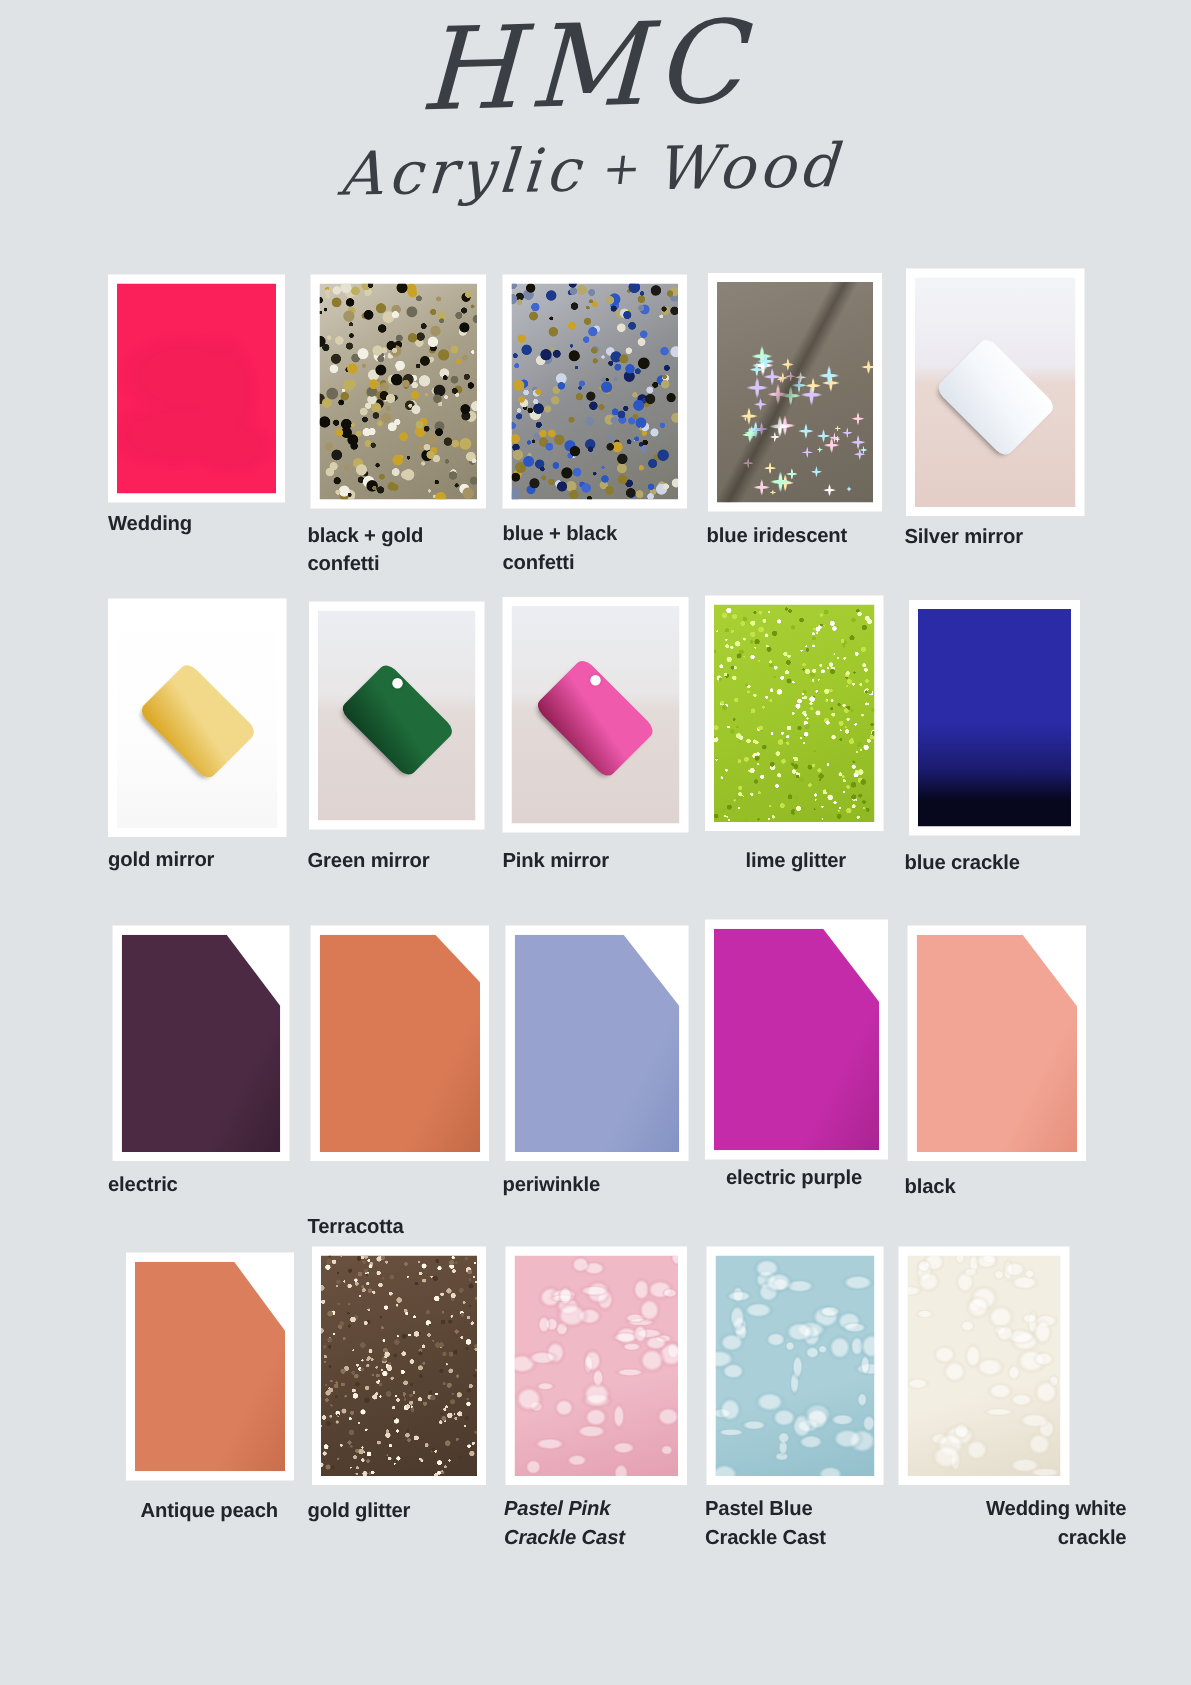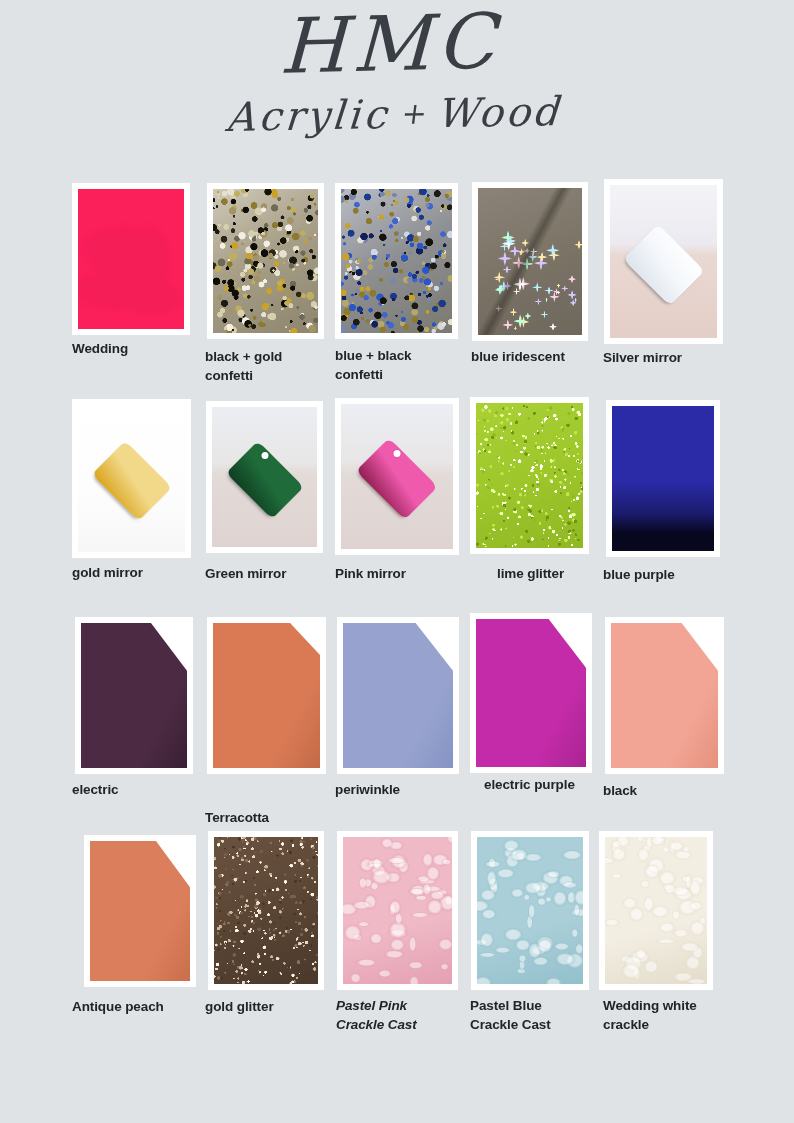--- a/index.html
+++ b/index.html
@@ -272,21 +272,21 @@
             </div>
           </div>
           <div class="caption" style="left: 470px; top: 564px; width: 135px; margin-left: 27px;">lime glitter</div>
         </div>
         <div class="cell">
           <div class="frame" style="position: absolute; left: 606px; top: 400px; width: 114px; height: 157px;">
             <div class="shot">
               <div class="fadeplate" style="background:linear-gradient(180deg, #2b2ba8 0%, #2b2ba8 52%, #1b1b6e 74%, #07071e 88%, #07071e 100%);"></div>
             </div>
           </div>
-          <div class="caption" style="left: 603px; top: 565px; width: 135px;">blue purple</div>
+          <div class="caption" style="left: 603px; top: 565px; width: 135px;">blue crackle</div>
         </div>
       </div>
       <div class="row">
         <div class="cell">
           <div class="frame" style="position: absolute; left: 75px; top: 617px; width: 118px; height: 157px;">
             <div class="shot">
               <div class="cutsheet ">
         <div class="plate" style="background:linear-gradient(118deg, #4c2a43 0%, #4c2a43 72%, #3a2034 100%);"></div>
       </div>
             </div>
@@ -336,21 +336,21 @@
       </div>
       <div class="row">
         <div class="cell">
           <div class="frame" style="position: absolute; left: 84px; top: 835px; width: 112px; height: 152px;">
             <div class="shot">
               <div class="cutsheet ">
         <div class="plate" style="background:linear-gradient(118deg, #db7e5b 0%, #db7e5b 72%, #c96e4c 100%);"></div>
       </div>
             </div>
           </div>
-          <div class="caption" style="left: 72px; top: 997px; width: 135px;">Antique peach</div>
+          <div class="caption" style="left: 72px; top: 997px; width: 135px; text-align: center;">Antique peach</div>
         </div>
         <div class="cell">
           <div class="frame" style="position: absolute; left: 208px; top: 831px; width: 116px; height: 159px;">
             <div class="shot">
               <div class="glitter" style="background:radial-gradient(circle 0.8px at 49.1px 138.9px, #fff6e6 0 0.6px, rgba(0,0,0,0) 0.7px),radial-gradient(circle 1.9px at 76.4px 15.3px, #4a3526 0 1.6px, rgba(0,0,0,0) 1.8px),radial-gradient(circle 1.3px at 91.0px 80.4px, #8a7158 0 1.0px, rgba(0,0,0,0) 1.2px),radial-gradient(circle 1.1px at 62.0px 91.4px, #c9b49a 0 0.9px, rgba(0,0,0,0) 1.0px),radial-gradient(circle 1.7px at 99.2px 11.0px, #8a7158 0 1.4px, rgba(0,0,0,0) 1.6px),radial-gradient(circle 1.9px at 100.0px 20.3px, #4a3526 0 1.6px, rgba(0,0,0,0) 1.8px),radial-gradient(circle 1.7px at 55.1px 65.4px, #e8dcc8 0 1.4px, rgba(0,0,0,0) 1.6px),radial-gradient(circle 1.3px at 45.8px 135.3px, #e8dcc8 0 1.1px, rgba(0,0,0,0) 1.3px),radial-gradient(circle 1.2px at 31.9px 3.4px, #fff6e6 0 1.0px, rgba(0,0,0,0) 1.1px),radial-gradient(circle 1.4px at 76.7px 146.3px, #e8dcc8 0 1.1px, rgba(0,0,0,0) 1.3px),radial-gradient(circle 0.9px at 13.6px 0.2px, #c9b49a 0 0.7px, rgba(0,0,0,0) 0.8px),radial-gradient(circle 1.5px at 86.1px 44.1px, #4a3526 0 1.2px, rgba(0,0,0,0) 1.4px),radial-gradient(circle 1.4px at 58.7px 123.1px, #8a7158 0 1.1px, rgba(0,0,0,0) 1.3px),radial-gradient(circle 0.8px at 44.3px 133.2px, #8a7158 0 0.6px, rgba(0,0,0,0) 0.7px),radial-gradient(circle 1.3px at 79.8px 111.1px, #e8dcc8 0 1.1px, rgba(0,0,0,0) 1.3px),radial-gradient(circle 1.8px at 81.4px 44.3px, #4a3526 0 1.5px, rgba(0,0,0,0) 1.7px),radial-gradient(circle 0.7px at 72.8px 46.2px, #4a3526 0 0.6px, rgba(0,0,0,0) 0.7px),radial-gradient(circle 1.8px at 81.9px 108.6px, #8a7158 0 1.5px, rgba(0,0,0,0) 1.7px),radial-gradient(circle 1.0px at 65.4px 4.3px, #c9b49a 0 0.8px, rgba(0,0,0,0) 0.9px),radial-gradient(circle 0.9px at 39.6px 94.0px, #fff6e6 0 0.7px, rgba(0,0,0,0) 0.8px),radial-gradient(circle 2.1px at 98.4px 9.6px, #e8dcc8 0 1.7px, rgba(0,0,0,0) 2.0px),radial-gradient(circle 1.4px at 30.0px 10.1px, #766049 0 1.2px, rgba(0,0,0,0) 1.4px),radial-gradient(circle 1.0px at 32.6px 145.2px, #766049 0 0.8px, rgba(0,0,0,0) 1.0px),radial-gradient(circle 2.1px at 6.1px 38.8px, #8a7158 0 1.7px, rgba(0,0,0,0) 2.0px),radial-gradient(circle 0.9px at 10.4px 84.8px, #8a7158 0 0.8px, rgba(0,0,0,0) 0.9px),radial-gradient(circle 1.6px at 43.4px 34.7px, #fff6e6 0 1.3px, rgba(0,0,0,0) 1.5px),radial-gradient(circle 1.8px at 15.3px 103.7px, #c9b49a 0 1.5px, rgba(0,0,0,0) 1.8px),radial-gradient(circle 1.1px at 97.1px 62.0px, #4a3526 0 0.9px, rgba(0,0,0,0) 1.0px),radial-gradient(circle 0.9px at 87.2px 40.6px, #e8dcc8 0 0.8px, rgba(0,0,0,0) 0.9px),radial-gradient(circle 1.7px at 103.7px 60.4px, #766049 0 1.4px, rgba(0,0,0,0) 1.6px),radial-gradient(circle 1.1px at 50.7px 33.1px, #e8dcc8 0 0.9px, rgba(0,0,0,0) 1.0px),radial-gradient(circle 0.7px at 11.5px 106.1px, #4a3526 0 0.6px, rgba(0,0,0,0) 0.7px),radial-gradient(circle 0.8px at 3.4px 86.4px, #766049 0 0.6px, rgba(0,0,0,0) 0.7px),radial-gradient(circle 1.3px at 51.4px 96.3px, #e8dcc8 0 1.1px, rgba(0,0,0,0) 1.3px),radial-gradient(circle 1.9px at 4.7px 91.6px, #c9b49a 0 1.6px, rgba(0,0,0,0) 1.9px),radial-gradient(circle 1.1px at 103.7px 28.6px, #8a7158 0 0.9px, rgba(0,0,0,0) 1.1px),radial-gradient(circle 1.0px at 5.8px 0.5px, #4a3526 0 0.8px, rgba(0,0,0,0) 0.9px),radial-gradient(circle 1.3px at 34.5px 144.6px, #fff6e6 0 1.1px, rgba(0,0,0,0) 1.3px),radial-gradient(circle 1.6px at 19.5px 10.1px, #4a3526 0 1.3px, rgba(0,0,0,0) 1.5px),radial-gradient(circle 2.0px at 63.7px 52.3px, #e8dcc8 0 1.7px, rgba(0,0,0,0) 1.9px),radial-gradient(circle 0.9px at 10.5px 20.3px, #c9b49a 0 0.7px, rgba(0,0,0,0) 0.8px),radial-gradient(circle 0.8px at 21.6px 63.2px, #e8dcc8 0 0.6px, rgba(0,0,0,0) 0.7px),radial-gradient(circle 2.1px at 26.8px 130.7px, #c9b49a 0 1.7px, rgba(0,0,0,0) 2.0px),radial-gradient(circle 1.3px at 94.2px 39.6px, #766049 0 1.1px, rgba(0,0,0,0) 1.3px),radial-gradient(circle 1.2px at 51.0px 117.0px, #fff6e6 0 1.0px, rgba(0,0,0,0) 1.1px),radial-gradient(circle 0.8px at 41.4px 15.3px, #766049 0 0.7px, rgba(0,0,0,0) 0.8px),radial-gradient(circle 2.0px at 92.2px 92.9px, #c9b49a 0 1.6px, rgba(0,0,0,0) 1.9px),radial-gradient(circle 1.7px at 6.6px 89.7px, #c9b49a 0 1.4px, rgba(0,0,0,0) 1.7px),radial-gradient(circle 0.8px at 102.8px 4.9px, #fff6e6 0 0.7px, rgba(0,0,0,0) 0.8px),radial-gradient(circle 1.7px at 8.1px 38.2px, #fff6e6 0 1.4px, rgba(0,0,0,0) 1.6px),radial-gradient(circle 1.3px at 31.2px 18.7px, #e8dcc8 0 1.0px, rgba(0,0,0,0) 1.2px),radial-gradient(circle 2.1px at 85.9px 106.6px, #e8dcc8 0 1.7px, rgba(0,0,0,0) 1.9px),radial-gradient(circle 1.0px at 11.8px 32.2px, #766049 0 0.8px, rgba(0,0,0,0) 0.9px),radial-gradient(circle 1.1px at 65.5px 52.0px, #4a3526 0 0.9px, rgba(0,0,0,0) 1.1px),radial-gradient(circle 1.4px at 66.5px 80.5px, #4a3526 0 1.2px, rgba(0,0,0,0) 1.4px),radial-gradient(circle 1.2px at 82.6px 102.5px, #e8dcc8 0 1.0px, rgba(0,0,0,0) 1.1px),radial-gradient(circle 1.8px at 47.3px 14.3px, #766049 0 1.5px, rgba(0,0,0,0) 1.8px),radial-gradient(circle 0.9px at 99.3px 16.1px, #766049 0 0.8px, rgba(0,0,0,0) 0.9px),radial-gradient(circle 0.9px at 27.6px 69.9px, #fff6e6 0 0.7px, rgba(0,0,0,0) 0.8px),radial-gradient(circle 2.1px at 77.9px 59.7px, #766049 0 1.7px, rgba(0,0,0,0) 2.0px),radial-gradient(circle 1.3px at 101.5px 125.2px, #e8dcc8 0 1.0px, rgba(0,0,0,0) 1.2px),radial-gradient(circle 1.2px at 82.1px 85.3px, #766049 0 1.0px, rgba(0,0,0,0) 1.2px),radial-gradient(circle 1.5px at 8.0px 141.3px, #4a3526 0 1.3px, rgba(0,0,0,0) 1.5px),radial-gradient(circle 1.6px at 99.8px 87.1px, #c9b49a 0 1.3px, rgba(0,0,0,0) 1.5px),radial-gradient(circle 1.2px at 35.2px 24.5px, #e8dcc8 0 1.0px, rgba(0,0,0,0) 1.2px),radial-gradient(circle 1.5px at 1.4px 30.9px, #e8dcc8 0 1.3px, rgba(0,0,0,0) 1.5px),radial-gradient(circle 1.9px at 85.5px 86.5px, #8a7158 0 1.5px, rgba(0,0,0,0) 1.8px),radial-gradient(circle 1.5px at 51.6px 135.3px, #fff6e6 0 1.3px, rgba(0,0,0,0) 1.5px),radial-gradient(circle 2.1px at 21.3px 42.7px, #e8dcc8 0 1.7px, rgba(0,0,0,0) 2.0px),radial-gradient(circle 2.0px at 100.6px 132.0px, #c9b49a 0 1.6px, rgba(0,0,0,0) 1.9px),radial-gradient(circle 2.0px at 42.6px 78.7px, #fff6e6 0 1.6px, rgba(0,0,0,0) 1.9px),radial-gradient(circle 1.3px at 56.7px 5.7px, #8a7158 0 1.1px, rgba(0,0,0,0) 1.3px),radial-gradient(circle 0.8px at 57.9px 14.2px, #fff6e6 0 0.6px, rgba(0,0,0,0) 0.7px),radial-gradient(circle 1.6px at 79.0px 8.5px, #fff6e6 0 1.3px, rgba(0,0,0,0) 1.5px),radial-gradient(circle 2.0px at 22.9px 93.6px, #fff6e6 0 1.7px, rgba(0,0,0,0) 1.9px),radial-gradient(circle 1.9px at 74.6px 94.8px, #766049 0 1.6px, rgba(0,0,0,0) 1.9px),radial-gradient(circle 2.1px at 0.5px 21.6px, #c9b49a 0 1.7px, rgba(0,0,0,0) 2.0px),radial-gradient(circle 0.8px at 60.6px 100.7px, #fff6e6 0 0.7px, rgba(0,0,0,0) 0.8px),radial-gradient(circle 2.0px at 44.1px 65.8px, #e8dcc8 0 1.7px, rgba(0,0,0,0) 1.9px),radial-gradient(circle 1.5px at 37.9px 80.0px, #8a7158 0 1.2px, rgba(0,0,0,0) 1.4px),radial-gradient(circle 1.2px at 10.7px 111.0px, #c9b49a 0 1.0px, rgba(0,0,0,0) 1.1px),radial-gradient(circle 1.3px at 2.5px 60.9px, #766049 0 1.1px, rgba(0,0,0,0) 1.2px),radial-gradient(circle 1.5px at 29.8px 45.0px, #e8dcc8 0 1.2px, rgba(0,0,0,0) 1.4px),radial-gradient(circle 1.9px at 92.5px 105.6px, #e8dcc8 0 1.6px, rgba(0,0,0,0) 1.8px),radial-gradient(circle 1.9px at 68.7px 7.0px, #fff6e6 0 1.5px, rgba(0,0,0,0) 1.8px),radial-gradient(circle 1.3px at 39.6px 86.1px, #766049 0 1.1px, rgba(0,0,0,0) 1.2px),radial-gradient(circle 2.0px at 50.6px 57.7px, #766049 0 1.7px, rgba(0,0,0,0) 1.9px),radial-gradient(circle 1.8px at 6.1px 56.2px, #766049 0 1.4px, rgba(0,0,0,0) 1.7px),radial-gradient(circle 2.0px at 5.4px 4.1px, #766049 0 1.7px, rgba(0,0,0,0) 1.9px),radial-gradient(circle 1.3px at 100.8px 45.1px, #e8dcc8 0 1.1px, rgba(0,0,0,0) 1.2px),radial-gradient(circle 1.4px at 44.3px 117.1px, #c9b49a 0 1.1px, rgba(0,0,0,0) 1.3px),radial-gradient(circle 1.4px at 33.0px 7.2px, #fff6e6 0 1.2px, rgba(0,0,0,0) 1.4px),radial-gradient(circle 0.7px at 55.5px 93.5px, #8a7158 0 0.6px, rgba(0,0,0,0) 0.7px),radial-gradient(circle 2.1px at 45.6px 75.2px, #e8dcc8 0 1.7px, rgba(0,0,0,0) 2.0px),radial-gradient(circle 1.8px at 56.4px 84.9px, #c9b49a 0 1.5px, rgba(0,0,0,0) 1.7px),radial-gradient(circle 1.7px at 10.1px 87.0px, #8a7158 0 1.4px, rgba(0,0,0,0) 1.6px),radial-gradient(circle 1.7px at 57.6px 119.8px, #c9b49a 0 1.4px, rgba(0,0,0,0) 1.7px),radial-gradient(circle 1.7px at 8.7px 4.2px, #e8dcc8 0 1.4px, rgba(0,0,0,0) 1.6px),radial-gradient(circle 1.0px at 64.6px 121.5px, #e8dcc8 0 0.8px, rgba(0,0,0,0) 1.0px),radial-gradient(circle 1.8px at 13.9px 45.3px, #766049 0 1.5px, rgba(0,0,0,0) 1.7px),radial-gradient(circle 1.1px at 6.8px 83.7px, #8a7158 0 0.9px, rgba(0,0,0,0) 1.0px),radial-gradient(circle 0.9px at 16.4px 93.8px, #8a7158 0 0.8px, rgba(0,0,0,0) 0.9px),radial-gradient(circle 0.8px at 11.6px 107.1px, #c9b49a 0 0.6px, rgba(0,0,0,0) 0.7px),radial-gradient(circle 0.8px at 80.8px 143.8px, #c9b49a 0 0.6px, rgba(0,0,0,0) 0.7px),radial-gradient(circle 1.9px at 87.1px 4.7px, #8a7158 0 1.5px, rgba(0,0,0,0) 1.8px),radial-gradient(circle 1.6px at 19.1px 20.3px, #e8dcc8 0 1.3px, rgba(0,0,0,0) 1.6px),radial-gradient(circle 2.1px at 45.1px 92.3px, #766049 0 1.7px, rgba(0,0,0,0) 2.0px),radial-gradient(circle 1.4px at 31.4px 137.1px, #8a7158 0 1.1px, rgba(0,0,0,0) 1.3px),radial-gradient(circle 1.5px at 80.3px 76.9px, #4a3526 0 1.3px, rgba(0,0,0,0) 1.5px),radial-gradient(circle 2.1px at 27.9px 59.7px, #766049 0 1.7px, rgba(0,0,0,0) 2.0px),radial-gradient(circle 0.8px at 30.7px 12.7px, #4a3526 0 0.7px, rgba(0,0,0,0) 0.8px),radial-gradient(circle 1.3px at 23.3px 16.4px, #fff6e6 0 1.0px, rgba(0,0,0,0) 1.2px),radial-gradient(circle 1.4px at 21.9px 90.0px, #e8dcc8 0 1.2px, rgba(0,0,0,0) 1.4px),radial-gradient(circle 1.0px at 43.1px 67.6px, #e8dcc8 0 0.8px, rgba(0,0,0,0) 1.0px),radial-gradient(circle 1.6px at 0.2px 139.5px, #e8dcc8 0 1.3px, rgba(0,0,0,0) 1.6px),radial-gradient(circle 1.4px at 63.5px 18.7px, #4a3526 0 1.1px, rgba(0,0,0,0) 1.3px),radial-gradient(circle 0.9px at 26.1px 27.2px, #e8dcc8 0 0.7px, rgba(0,0,0,0) 0.8px),radial-gradient(circle 1.8px at 86.5px 76.9px, #c9b49a 0 1.4px, rgba(0,0,0,0) 1.7px),radial-gradient(circle 2.0px at 80.2px 59.6px, #766049 0 1.6px, rgba(0,0,0,0) 1.9px),radial-gradient(circle 1.2px at 40.8px 48.2px, #8a7158 0 1.0px, rgba(0,0,0,0) 1.1px),radial-gradient(circle 1.1px at 6.0px 73.8px, #4a3526 0 0.9px, rgba(0,0,0,0) 1.1px),radial-gradient(circle 1.8px at 26.0px 12.4px, #8a7158 0 1.5px, rgba(0,0,0,0) 1.7px),radial-gradient(circle 2.0px at 4.6px 7.8px, #fff6e6 0 1.6px, rgba(0,0,0,0) 1.9px),radial-gradient(circle 1.5px at 70.4px 126.4px, #c9b49a 0 1.2px, rgba(0,0,0,0) 1.4px),radial-gradient(circle 1.0px at 18.3px 38.5px, #4a3526 0 0.8px, rgba(0,0,0,0) 0.9px),radial-gradient(circle 1.2px at 24.3px 141.5px, #c9b49a 0 1.0px, rgba(0,0,0,0) 1.1px),radial-gradient(circle 1.1px at 82.9px 140.8px, #c9b49a 0 0.9px, rgba(0,0,0,0) 1.0px),radial-gradient(circle 1.2px at 6.6px 107.1px, #c9b49a 0 0.9px, rgba(0,0,0,0) 1.1px),radial-gradient(circle 1.9px at 87.7px 97.6px, #766049 0 1.6px, rgba(0,0,0,0) 1.8px),radial-gradient(circle 0.8px at 51.2px 53.9px, #fff6e6 0 0.7px, rgba(0,0,0,0) 0.8px),radial-gradient(circle 0.7px at 89.0px 105.8px, #e8dcc8 0 0.6px, rgba(0,0,0,0) 0.7px),radial-gradient(circle 1.3px at 98.7px 127.1px, #fff6e6 0 1.1px, rgba(0,0,0,0) 1.2px),radial-gradient(circle 1.2px at 31.3px 69.6px, #c9b49a 0 1.0px, rgba(0,0,0,0) 1.1px),radial-gradient(circle 0.7px at 19.9px 141.4px, #e8dcc8 0 0.6px, rgba(0,0,0,0) 0.7px),radial-gradient(circle 1.4px at 21.5px 78.2px, #766049 0 1.2px, rgba(0,0,0,0) 1.3px),radial-gradient(circle 1.9px at 88.1px 26.7px, #e8dcc8 0 1.6px, rgba(0,0,0,0) 1.8px),radial-gradient(circle 1.0px at 11.3px 11.5px, #4a3526 0 0.8px, rgba(0,0,0,0) 0.9px),radial-gradient(circle 1.3px at 27.9px 136.4px, #e8dcc8 0 1.1px, rgba(0,0,0,0) 1.2px),radial-gradient(circle 0.8px at 32.3px 36.0px, #c9b49a 0 0.6px, rgba(0,0,0,0) 0.7px),radial-gradient(circle 1.8px at 72.6px 94.4px, #c9b49a 0 1.5px, rgba(0,0,0,0) 1.7px),radial-gradient(circle 1.3px at 47.4px 81.8px, #c9b49a 0 1.0px, rgba(0,0,0,0) 1.2px),radial-gradient(circle 1.5px at 77.6px 3.7px, #4a3526 0 1.2px, rgba(0,0,0,0) 1.4px),radial-gradient(circle 1.8px at 42.9px 63.1px, #8a7158 0 1.5px, rgba(0,0,0,0) 1.7px),radial-gradient(circle 1.2px at 18.9px 47.0px, #4a3526 0 1.0px, rgba(0,0,0,0) 1.1px),radial-gradient(circle 1.1px at 49.2px 108.4px, #4a3526 0 0.9px, rgba(0,0,0,0) 1.1px),radial-gradient(circle 1.4px at 4.0px 96.3px, #8a7158 0 1.2px, rgba(0,0,0,0) 1.4px),radial-gradient(circle 1.6px at 89.4px 64.4px, #4a3526 0 1.4px, rgba(0,0,0,0) 1.6px),radial-gradient(circle 1.2px at 2.9px 67.4px, #c9b49a 0 1.0px, rgba(0,0,0,0) 1.1px),radial-gradient(circle 1.1px at 57.1px 38.7px, #fff6e6 0 0.9px, rgba(0,0,0,0) 1.1px),radial-gradient(circle 0.8px at 28.1px 135.7px, #766049 0 0.7px, rgba(0,0,0,0) 0.8px),radial-gradient(circle 2.1px at 42.3px 68.9px, #766049 0 1.7px, rgba(0,0,0,0) 2.0px),radial-gradient(circle 0.9px at 34.7px 79.5px, #8a7158 0 0.8px, rgba(0,0,0,0) 0.9px),radial-gradient(circle 1.5px at 66.1px 95.9px, #e8dcc8 0 1.3px, rgba(0,0,0,0) 1.5px),radial-gradient(circle 1.5px at 61.0px 103.0px, #766049 0 1.2px, rgba(0,0,0,0) 1.4px),radial-gradient(circle 1.2px at 55.5px 92.1px, #8a7158 0 1.0px, rgba(0,0,0,0) 1.1px),radial-gradient(circle 1.5px at 90.4px 50.7px, #8a7158 0 1.3px, rgba(0,0,0,0) 1.5px),radial-gradient(circle 0.9px at 59.0px 53.1px, #fff6e6 0 0.8px, rgba(0,0,0,0) 0.9px),radial-gradient(circle 1.2px at 48.4px 101.4px, #e8dcc8 0 1.0px, rgba(0,0,0,0) 1.1px),radial-gradient(circle 1.5px at 78.7px 144.8px, #fff6e6 0 1.2px, rgba(0,0,0,0) 1.4px),radial-gradient(circle 1.5px at 41.3px 1.5px, #8a7158 0 1.3px, rgba(0,0,0,0) 1.5px),radial-gradient(circle 1.4px at 38.6px 124.7px, #c9b49a 0 1.2px, rgba(0,0,0,0) 1.4px),radial-gradient(circle 0.8px at 2.9px 71.0px, #8a7158 0 0.7px, rgba(0,0,0,0) 0.8px),radial-gradient(circle 1.0px at 97.8px 95.7px, #766049 0 0.8px, rgba(0,0,0,0) 1.0px),radial-gradient(circle 0.9px at 101.9px 14.4px, #e8dcc8 0 0.7px, rgba(0,0,0,0) 0.9px),radial-gradient(circle 1.3px at 60.0px 93.2px, #766049 0 1.1px, rgba(0,0,0,0) 1.2px),radial-gradient(circle 1.2px at 37.1px 92.2px, #e8dcc8 0 1.0px, rgba(0,0,0,0) 1.1px),radial-gradient(circle 1.8px at 63.4px 121.6px, #e8dcc8 0 1.5px, rgba(0,0,0,0) 1.7px),radial-gradient(circle 2.1px at 30.6px 96.5px, #4a3526 0 1.7px, rgba(0,0,0,0) 2.0px),radial-gradient(circle 1.9px at 55.5px 53.8px, #4a3526 0 1.5px, rgba(0,0,0,0) 1.8px),radial-gradient(circle 1.1px at 83.6px 100.8px, #e8dcc8 0 0.9px, rgba(0,0,0,0) 1.0px),radial-gradient(circle 0.9px at 27.6px 128.0px, #e8dcc8 0 0.7px, rgba(0,0,0,0) 0.8px),radial-gradient(circle 1.4px at 98.3px 41.3px, #c9b49a 0 1.1px, rgba(0,0,0,0) 1.3px),radial-gradient(circle 1.6px at 74.9px 129.4px, #4a3526 0 1.3px, rgba(0,0,0,0) 1.5px),radial-gradient(circle 1.6px at 31.5px 44.2px, #4a3526 0 1.3px, rgba(0,0,0,0) 1.6px),radial-gradient(circle 1.5px at 72.0px 53.0px, #c9b49a 0 1.2px, rgba(0,0,0,0) 1.4px),radial-gradient(circle 1.4px at 80.7px 25.9px, #e8dcc8 0 1.1px, rgba(0,0,0,0) 1.3px),radial-gradient(circle 1.4px at 5.8px 38.7px, #8a7158 0 1.1px, rgba(0,0,0,0) 1.3px),radial-gradient(circle 1.6px at 71.2px 37.8px, #766049 0 1.3px, rgba(0,0,0,0) 1.5px),radial-gradient(circle 1.5px at 28.5px 23.1px, #c9b49a 0 1.2px, rgba(0,0,0,0) 1.4px),radial-gradient(circle 0.8px at 18.9px 32.5px, #8a7158 0 0.7px, rgba(0,0,0,0) 0.8px),radial-gradient(circle 1.5px at 22.7px 134.5px, #c9b49a 0 1.2px, rgba(0,0,0,0) 1.4px),radial-gradient(circle 1.2px at 102.6px 79.9px, #4a3526 0 1.0px, rgba(0,0,0,0) 1.1px),radial-gradient(circle 1.5px at 31.9px 68.5px, #c9b49a 0 1.2px, rgba(0,0,0,0) 1.4px),radial-gradient(circle 1.2px at 43.8px 4.4px, #c9b49a 0 1.0px, rgba(0,0,0,0) 1.1px),radial-gradient(circle 1.5px at 98.7px 89.9px, #4a3526 0 1.2px, rgba(0,0,0,0) 1.4px),radial-gradient(circle 0.8px at 79.9px 60.8px, #e8dcc8 0 0.7px, rgba(0,0,0,0) 0.8px),radial-gradient(circle 1.8px at 32.0px 132.3px, #fff6e6 0 1.5px, rgba(0,0,0,0) 1.7px),radial-gradient(circle 1.1px at 96.9px 2.0px, #766049 0 0.9px, rgba(0,0,0,0) 1.1px),radial-gradient(circle 1.0px at 38.6px 83.5px, #fff6e6 0 0.8px, rgba(0,0,0,0) 0.9px),radial-gradient(circle 1.8px at 43.7px 66.5px, #766049 0 1.5px, rgba(0,0,0,0) 1.7px),radial-gradient(circle 0.9px at 34.7px 79.5px, #c9b49a 0 0.7px, rgba(0,0,0,0) 0.8px),radial-gradient(circle 1.6px at 66.3px 65.3px, #4a3526 0 1.3px, rgba(0,0,0,0) 1.5px),radial-gradient(circle 1.2px at 31.2px 73.4px, #c9b49a 0 1.0px, rgba(0,0,0,0) 1.2px),radial-gradient(circle 0.9px at 50.0px 93.4px, #fff6e6 0 0.7px, rgba(0,0,0,0) 0.8px),radial-gradient(circle 1.8px at 30.0px 0.5px, #c9b49a 0 1.5px, rgba(0,0,0,0) 1.7px),radial-gradient(circle 1.5px at 27.6px 76.0px, #766049 0 1.2px, rgba(0,0,0,0) 1.4px),radial-gradient(circle 1.7px at 57.8px 100.7px, #e8dcc8 0 1.4px, rgba(0,0,0,0) 1.6px),radial-gradient(circle 2.1px at 98.3px 57.6px, #fff6e6 0 1.7px, rgba(0,0,0,0) 2.0px),radial-gradient(circle 1.1px at 24.4px 73.1px, #e8dcc8 0 0.9px, rgba(0,0,0,0) 1.1px),radial-gradient(circle 1.4px at 68.4px 60.5px, #e8dcc8 0 1.1px, rgba(0,0,0,0) 1.3px),radial-gradient(circle 1.4px at 28.8px 4.4px, #766049 0 1.2px, rgba(0,0,0,0) 1.4px),radial-gradient(circle 1.5px at 60.1px 98.2px, #c9b49a 0 1.3px, rgba(0,0,0,0) 1.5px),radial-gradient(circle 1.0px at 74.1px 130.5px, #766049 0 0.8px, rgba(0,0,0,0) 0.9px),radial-gradient(circle 0.9px at 8.6px 52.4px, #fff6e6 0 0.7px, rgba(0,0,0,0) 0.8px),radial-gradient(circle 1.4px at 23.8px 18.8px, #c9b49a 0 1.2px, rgba(0,0,0,0) 1.4px),radial-gradient(circle 1.0px at 23.8px 145.6px, #c9b49a 0 0.8px, rgba(0,0,0,0) 0.9px),radial-gradient(circle 1.9px at 4.8px 112.1px, #4a3526 0 1.5px, rgba(0,0,0,0) 1.8px),radial-gradient(circle 2.0px at 56.9px 101.4px, #fff6e6 0 1.7px, rgba(0,0,0,0) 1.9px),radial-gradient(circle 1.7px at 12.8px 47.5px, #8a7158 0 1.4px, rgba(0,0,0,0) 1.6px),radial-gradient(circle 1.9px at 14.7px 77.1px, #8a7158 0 1.6px, rgba(0,0,0,0) 1.8px),radial-gradient(circle 1.1px at 68.6px 71.8px, #8a7158 0 0.9px, rgba(0,0,0,0) 1.1px),radial-gradient(circle 1.1px at 11.4px 135.6px, #8a7158 0 0.9px, rgba(0,0,0,0) 1.0px),radial-gradient(circle 1.0px at 96.0px 113.7px, #e8dcc8 0 0.8px, rgba(0,0,0,0) 0.9px),radial-gradient(circle 1.2px at 27.9px 20.9px, #8a7158 0 0.9px, rgba(0,0,0,0) 1.1px),radial-gradient(circle 0.9px at 40.0px 41.2px, #4a3526 0 0.8px, rgba(0,0,0,0) 0.9px),radial-gradient(circle 2.1px at 20.3px 117.9px, #766049 0 1.7px, rgba(0,0,0,0) 2.0px),radial-gradient(circle 2.0px at 16.9px 75.4px, #c9b49a 0 1.6px, rgba(0,0,0,0) 1.9px),radial-gradient(circle 1.7px at 60.6px 70.7px, #e8dcc8 0 1.4px, rgba(0,0,0,0) 1.7px),radial-gradient(circle 1.0px at 81.3px 37.8px, #8a7158 0 0.8px, rgba(0,0,0,0) 1.0px),radial-gradient(circle 1.1px at 93.9px 54.8px, #e8dcc8 0 0.9px, rgba(0,0,0,0) 1.0px),radial-gradient(circle 1.4px at 26.1px 75.6px, #fff6e6 0 1.2px, rgba(0,0,0,0) 1.3px),radial-gradient(circle 1.5px at 40.5px 1.2px, #e8dcc8 0 1.3px, rgba(0,0,0,0) 1.5px),radial-gradient(circle 1.4px at 46.2px 74.9px, #4a3526 0 1.1px, rgba(0,0,0,0) 1.3px),radial-gradient(circle 1.5px at 33.6px 5.7px, #c9b49a 0 1.2px, rgba(0,0,0,0) 1.4px),radial-gradient(circle 1.0px at 82.7px 110.4px, #e8dcc8 0 0.8px, rgba(0,0,0,0) 0.9px),radial-gradient(circle 1.3px at 66.5px 12.0px, #e8dcc8 0 1.1px, rgba(0,0,0,0) 1.3px),radial-gradient(circle 1.7px at 32.6px 23.5px, #8a7158 0 1.4px, rgba(0,0,0,0) 1.6px),radial-gradient(circle 1.0px at 87.9px 92.3px, #766049 0 0.8px, rgba(0,0,0,0) 1.0px),radial-gradient(circle 1.4px at 93.9px 38.1px, #fff6e6 0 1.1px, rgba(0,0,0,0) 1.3px),radial-gradient(circle 1.8px at 25.3px 2.0px, #4a3526 0 1.5px, rgba(0,0,0,0) 1.7px),radial-gradient(circle 1.5px at 103.6px 62.5px, #c9b49a 0 1.2px, rgba(0,0,0,0) 1.4px),radial-gradient(circle 1.4px at 49.6px 66.7px, #4a3526 0 1.2px, rgba(0,0,0,0) 1.4px),radial-gradient(circle 2.1px at 52.1px 29.7px, #c9b49a 0 1.7px, rgba(0,0,0,0) 2.0px),radial-gradient(circle 1.7px at 39.6px 19.7px, #e8dcc8 0 1.4px, rgba(0,0,0,0) 1.6px),radial-gradient(circle 1.0px at 6.9px 99.9px, #766049 0 0.8px, rgba(0,0,0,0) 0.9px),radial-gradient(circle 1.1px at 15.5px 55.3px, #8a7158 0 0.9px, rgba(0,0,0,0) 1.1px),radial-gradient(circle 1.1px at 67.3px 136.9px, #e8dcc8 0 0.9px, rgba(0,0,0,0) 1.1px),radial-gradient(circle 2.1px at 84.5px 125.1px, #8a7158 0 1.7px, rgba(0,0,0,0) 2.0px),radial-gradient(circle 0.8px at 40.6px 76.1px, #e8dcc8 0 0.7px, rgba(0,0,0,0) 0.8px),radial-gradient(circle 1.8px at 3.4px 127.5px, #fff6e6 0 1.5px, rgba(0,0,0,0) 1.7px),radial-gradient(circle 1.8px at 87.1px 7.2px, #fff6e6 0 1.5px, rgba(0,0,0,0) 1.7px),radial-gradient(circle 1.6px at 20.7px 104.9px, #8a7158 0 1.3px, rgba(0,0,0,0) 1.5px),radial-gradient(circle 1.9px at 44.6px 119.8px, #e8dcc8 0 1.6px, rgba(0,0,0,0) 1.9px),radial-gradient(circle 1.5px at 88.6px 10.4px, #e8dcc8 0 1.2px, rgba(0,0,0,0) 1.4px),radial-gradient(circle 1.2px at 34.1px 69.3px, #c9b49a 0 1.0px, rgba(0,0,0,0) 1.1px),radial-gradient(circle 2.0px at 42.2px 70.1px, #c9b49a 0 1.6px, rgba(0,0,0,0) 1.9px),radial-gradient(circle 1.1px at 57.9px 116.6px, #4a3526 0 0.9px, rgba(0,0,0,0) 1.0px),radial-gradient(circle 0.9px at 20.2px 127.3px, #766049 0 0.8px, rgba(0,0,0,0) 0.9px),radial-gradient(circle 1.2px at 45.7px 71.9px, #766049 0 1.0px, rgba(0,0,0,0) 1.1px),radial-gradient(circle 2.0px at 85.3px 23.6px, #c9b49a 0 1.6px, rgba(0,0,0,0) 1.9px),radial-gradient(circle 1.6px at 38.4px 11.7px, #e8dcc8 0 1.3px, rgba(0,0,0,0) 1.5px),radial-gradient(circle 0.8px at 85.7px 136.7px, #e8dcc8 0 0.7px, rgba(0,0,0,0) 0.8px),radial-gradient(circle 1.1px at 90.8px 122.5px, #8a7158 0 0.9px, rgba(0,0,0,0) 1.1px),radial-gradient(circle 1.5px at 68.7px 16.7px, #c9b49a 0 1.2px, rgba(0,0,0,0) 1.4px),radial-gradient(circle 0.7px at 0.0px 113.6px, #c9b49a 0 0.6px, rgba(0,0,0,0) 0.7px),radial-gradient(circle 1.3px at 103.3px 117.8px, #766049 0 1.0px, rgba(0,0,0,0) 1.2px),radial-gradient(circle 1.7px at 2.1px 108.0px, #e8dcc8 0 1.4px, rgba(0,0,0,0) 1.6px),radial-gradient(circle 1.4px at 30.5px 11.6px, #fff6e6 0 1.2px, rgba(0,0,0,0) 1.3px),radial-gradient(circle 2.0px at 44.9px 73.8px, #fff6e6 0 1.7px, rgba(0,0,0,0) 1.9px),radial-gradient(circle 1.8px at 79.0px 138.1px, #fff6e6 0 1.5px, rgba(0,0,0,0) 1.7px),radial-gradient(circle 1.9px at 29.3px 145.4px, #e8dcc8 0 1.6px, rgba(0,0,0,0) 1.8px),radial-gradient(circle 1.5px at 56.4px 36.9px, #c9b49a 0 1.2px, rgba(0,0,0,0) 1.4px),radial-gradient(circle 0.8px at 83.9px 72.6px, #e8dcc8 0 0.7px, rgba(0,0,0,0) 0.8px),radial-gradient(circle 0.9px at 30.2px 116.2px, #fff6e6 0 0.8px, rgba(0,0,0,0) 0.9px),radial-gradient(circle 2.0px at 38.7px 2.3px, #e8dcc8 0 1.6px, rgba(0,0,0,0) 1.9px),radial-gradient(circle 2.1px at 0.0px 50.2px, #c9b49a 0 1.7px, rgba(0,0,0,0) 2.0px),radial-gradient(circle 1.0px at 77.0px 92.4px, #fff6e6 0 0.8px, rgba(0,0,0,0) 0.9px),radial-gradient(circle 1.6px at 19.0px 124.7px, #8a7158 0 1.3px, rgba(0,0,0,0) 1.5px),radial-gradient(circle 0.9px at 66.3px 135.8px, #e8dcc8 0 0.8px, rgba(0,0,0,0) 0.9px),radial-gradient(circle 1.9px at 35.8px 94.3px, #e8dcc8 0 1.6px, rgba(0,0,0,0) 1.8px),radial-gradient(circle 1.9px at 66.3px 74.9px, #c9b49a 0 1.5px, rgba(0,0,0,0) 1.8px),radial-gradient(circle 1.0px at 80.4px 105.4px, #4a3526 0 0.8px, rgba(0,0,0,0) 0.9px),radial-gradient(circle 1.2px at 37.9px 84.5px, #e8dcc8 0 1.0px, rgba(0,0,0,0) 1.2px),radial-gradient(circle 1.1px at 67.2px 12.3px, #4a3526 0 0.9px, rgba(0,0,0,0) 1.1px),radial-gradient(circle 1.1px at 103.8px 76.4px, #8a7158 0 0.9px, rgba(0,0,0,0) 1.0px),radial-gradient(circle 1.5px at 46.5px 25.4px, #e8dcc8 0 1.2px, rgba(0,0,0,0) 1.4px),radial-gradient(circle 1.2px at 10.1px 94.2px, #4a3526 0 0.9px, rgba(0,0,0,0) 1.1px),radial-gradient(circle 2.0px at 71.5px 44.9px, #fff6e6 0 1.6px, rgba(0,0,0,0) 1.9px),radial-gradient(circle 1.1px at 76.4px 130.5px, #e8dcc8 0 0.9px, rgba(0,0,0,0) 1.1px),radial-gradient(circle 0.8px at 99.5px 33.6px, #4a3526 0 0.6px, rgba(0,0,0,0) 0.7px),radial-gradient(circle 1.6px at 98.3px 98.9px, #fff6e6 0 1.3px, rgba(0,0,0,0) 1.6px),radial-gradient(circle 1.9px at 28.0px 104.3px, #fff6e6 0 1.6px, rgba(0,0,0,0) 1.8px),radial-gradient(circle 2.0px at 50.3px 110.3px, #fff6e6 0 1.6px, rgba(0,0,0,0) 1.9px),radial-gradient(circle 1.2px at 76.1px 28.5px, #fff6e6 0 1.0px, rgba(0,0,0,0) 1.1px),radial-gradient(circle 1.8px at 93.5px 23.2px, #766049 0 1.5px, rgba(0,0,0,0) 1.7px),radial-gradient(circle 1.5px at 54.5px 77.6px, #fff6e6 0 1.3px, rgba(0,0,0,0) 1.5px),radial-gradient(circle 1.1px at 95.4px 31.4px, #c9b49a 0 0.9px, rgba(0,0,0,0) 1.1px),radial-gradient(circle 1.1px at 19.5px 108.8px, #fff6e6 0 0.9px, rgba(0,0,0,0) 1.1px),radial-gradient(circle 1.5px at 14.6px 86.0px, #8a7158 0 1.2px, rgba(0,0,0,0) 1.4px),radial-gradient(circle 1.5px at 24.1px 130.2px, #8a7158 0 1.3px, rgba(0,0,0,0) 1.5px),radial-gradient(circle 1.4px at 5.8px 60.9px, #4a3526 0 1.1px, rgba(0,0,0,0) 1.3px),radial-gradient(circle 1.8px at 4.7px 141.0px, #8a7158 0 1.5px, rgba(0,0,0,0) 1.8px),radial-gradient(circle 1.0px at 37.1px 74.6px, #c9b49a 0 0.8px, rgba(0,0,0,0) 0.9px),radial-gradient(circle 1.1px at 13.5px 126.5px, #e8dcc8 0 0.9px, rgba(0,0,0,0) 1.0px),radial-gradient(circle 1.1px at 60.4px 86.1px, #4a3526 0 0.9px, rgba(0,0,0,0) 1.1px),radial-gradient(circle 1.4px at 66.3px 63.3px, #8a7158 0 1.2px, rgba(0,0,0,0) 1.4px),radial-gradient(circle 0.7px at 5.6px 88.6px, #e8dcc8 0 0.6px, rgba(0,0,0,0) 0.7px),radial-gradient(circle 1.8px at 23.5px 80.4px, #8a7158 0 1.4px, rgba(0,0,0,0) 1.7px),radial-gradient(circle 0.8px at 15.5px 17.3px, #e8dcc8 0 0.7px, rgba(0,0,0,0) 0.8px),radial-gradient(circle 1.7px at 23.3px 41.3px, #766049 0 1.4px, rgba(0,0,0,0) 1.6px),radial-gradient(circle 1.2px at 89.9px 108.6px, #c9b49a 0 1.0px, rgba(0,0,0,0) 1.1px),radial-gradient(circle 1.7px at 11.6px 17.5px, #766049 0 1.4px, rgba(0,0,0,0) 1.6px),radial-gradient(circle 1.4px at 73.0px 91.2px, #4a3526 0 1.2px, rgba(0,0,0,0) 1.3px),radial-gradient(circle 0.9px at 31.8px 36.2px, #e8dcc8 0 0.8px, rgba(0,0,0,0) 0.9px),radial-gradient(circle 1.0px at 90.2px 4.8px, #766049 0 0.8px, rgba(0,0,0,0) 1.0px),radial-gradient(circle 0.9px at 28.3px 131.1px, #e8dcc8 0 0.8px, rgba(0,0,0,0) 0.9px),radial-gradient(circle 1.4px at 81.1px 144.7px, #8a7158 0 1.1px, rgba(0,0,0,0) 1.3px),radial-gradient(circle 1.8px at 97.1px 108.4px, #4a3526 0 1.5px, rgba(0,0,0,0) 1.7px),radial-gradient(circle 1.1px at 93.0px 134.7px, #4a3526 0 0.9px, rgba(0,0,0,0) 1.1px),radial-gradient(circle 1.0px at 41.9px 56.7px, #fff6e6 0 0.8px, rgba(0,0,0,0) 1.0px),radial-gradient(circle 1.8px at 86.7px 65.8px, #766049 0 1.5px, rgba(0,0,0,0) 1.7px),radial-gradient(circle 1.6px at 2.4px 132.0px, #e8dcc8 0 1.3px, rgba(0,0,0,0) 1.5px),radial-gradient(circle 1.5px at 87.7px 28.9px, #766049 0 1.2px, rgba(0,0,0,0) 1.4px),radial-gradient(circle 0.8px at 74.8px 56.8px, #8a7158 0 0.6px, rgba(0,0,0,0) 0.7px),radial-gradient(circle 0.9px at 56.1px 96.0px, #766049 0 0.7px, rgba(0,0,0,0) 0.9px),radial-gradient(circle 1.6px at 69.3px 98.8px, #8a7158 0 1.3px, rgba(0,0,0,0) 1.5px),radial-gradient(circle 1.0px at 103.3px 17.7px, #e8dcc8 0 0.9px, rgba(0,0,0,0) 1.0px),radial-gradient(circle 1.4px at 27.8px 1.3px, #e8dcc8 0 1.1px, rgba(0,0,0,0) 1.3px),radial-gradient(circle 1.8px at 11.2px 105.1px, #fff6e6 0 1.4px, rgba(0,0,0,0) 1.7px),radial-gradient(circle 1.3px at 46.3px 126.8px, #fff6e6 0 1.0px, rgba(0,0,0,0) 1.2px),radial-gradient(circle 1.5px at 33.0px 63.7px, #e8dcc8 0 1.2px, rgba(0,0,0,0) 1.4px),radial-gradient(circle 0.8px at 25.2px 111.7px, #e8dcc8 0 0.7px, rgba(0,0,0,0) 0.8px),radial-gradient(circle 1.1px at 62.3px 40.9px, #fff6e6 0 0.9px, rgba(0,0,0,0) 1.1px),radial-gradient(circle 2.0px at 77.2px 28.7px, #fff6e6 0 1.7px, rgba(0,0,0,0) 1.9px),radial-gradient(circle 1.6px at 82.3px 65.7px, #766049 0 1.3px, rgba(0,0,0,0) 1.5px),radial-gradient(circle 1.6px at 30.7px 88.3px, #c9b49a 0 1.3px, rgba(0,0,0,0) 1.6px),radial-gradient(circle 1.7px at 24.3px 85.9px, #4a3526 0 1.4px, rgba(0,0,0,0) 1.6px),radial-gradient(circle 1.7px at 5.9px 56.1px, #fff6e6 0 1.4px, rgba(0,0,0,0) 1.6px),radial-gradient(circle 0.8px at 73.7px 14.2px, #e8dcc8 0 0.7px, rgba(0,0,0,0) 0.8px),radial-gradient(circle 1.3px at 88.1px 1.4px, #fff6e6 0 1.0px, rgba(0,0,0,0) 1.2px), linear-gradient(160deg,#6b5240 0%, #5b4635 48%, #4a392c 100%); background-repeat:no-repeat;"></div>
             </div>
           </div>
           <div class="caption" style="left: 205px; top: 997px; width: 135px;">gold glitter</div>
         </div>
         <div class="cell">
@@ -370,19 +370,19 @@
           </div>
           <div class="caption" style="left: 470px; top: 996px; width: 135px;">Pastel Blue
 Crackle Cast</div>
         </div>
         <div class="cell">
           <div class="frame" style="position: absolute; left: 599px; top: 831px; width: 114px; height: 159px;">
             <div class="shot">
               <div class="crackle" style="background:radial-gradient(ellipse 9.4px 8.8px at 64.9px 51.8px, rgba(255,255,255,.50) 0 38%, #e3dccb55 55%, rgba(0,0,0,0) 72%),radial-gradient(ellipse 11.9px 11.5px at 31.4px 77.4px, rgba(255,255,255,.50) 0 38%, #e3dccb55 55%, rgba(0,0,0,0) 72%),radial-gradient(ellipse 12.5px 11.8px at 46.9px 34.5px, rgba(255,255,255,.50) 0 38%, #e3dccb55 55%, rgba(0,0,0,0) 72%),radial-gradient(ellipse 11.8px 11.3px at 46.2px 129.6px, rgba(255,255,255,.50) 0 38%, #e3dccb55 55%, rgba(0,0,0,0) 72%),radial-gradient(ellipse 5.4px 6.7px at 35.1px 1.3px, rgba(255,255,255,.50) 0 38%, #e3dccb55 55%, rgba(0,0,0,0) 72%),radial-gradient(ellipse 16.4px 7.9px at 84.7px 110.0px, rgba(255,255,255,.50) 0 38%, #e3dccb55 55%, rgba(0,0,0,0) 72%),radial-gradient(ellipse 16.8px 4.7px at 91.7px 144.5px, rgba(255,255,255,.50) 0 38%, #e3dccb55 55%, rgba(0,0,0,0) 72%),radial-gradient(ellipse 9.6px 13.0px at 90.1px 51.1px, rgba(255,255,255,.50) 0 38%, #e3dccb55 55%, rgba(0,0,0,0) 72%),radial-gradient(ellipse 10.9px 7.5px at 90.9px 69.0px, rgba(255,255,255,.50) 0 38%, #e3dccb55 55%, rgba(0,0,0,0) 72%),radial-gradient(ellipse 5.2px 4.9px at 81.4px 12.3px, rgba(255,255,255,.50) 0 38%, #e3dccb55 55%, rgba(0,0,0,0) 72%),radial-gradient(ellipse 15.5px 13.0px at 26.0px 134.2px, rgba(255,255,255,.50) 0 38%, #e3dccb55 55%, rgba(0,0,0,0) 72%),radial-gradient(ellipse 8.4px 12.9px at 43.7px 67.0px, rgba(255,255,255,.50) 0 38%, #e3dccb55 55%, rgba(0,0,0,0) 72%),radial-gradient(ellipse 7.5px 4.5px at 41.9px 11.2px, rgba(255,255,255,.50) 0 38%, #e3dccb55 55%, rgba(0,0,0,0) 72%),radial-gradient(ellipse 11.6px 8.1px at 52.8px 3.7px, rgba(255,255,255,.50) 0 38%, #e3dccb55 55%, rgba(0,0,0,0) 72%),radial-gradient(ellipse 12.2px 7.0px at 92.3px 43.6px, rgba(255,255,255,.50) 0 38%, #e3dccb55 55%, rgba(0,0,0,0) 72%),radial-gradient(ellipse 11.6px 9.5px at 24.7px 66.1px, rgba(255,255,255,.50) 0 38%, #e3dccb55 55%, rgba(0,0,0,0) 72%),radial-gradient(ellipse 8.4px 8.8px at 36.0px 117.0px, rgba(255,255,255,.50) 0 38%, #e3dccb55 55%, rgba(0,0,0,0) 72%),radial-gradient(ellipse 12.0px 5.8px at 6.8px 85.4px, rgba(255,255,255,.50) 0 38%, #e3dccb55 55%, rgba(0,0,0,0) 72%),radial-gradient(ellipse 11.1px 7.9px at 71.5px 9.2px, rgba(255,255,255,.50) 0 38%, #e3dccb55 55%, rgba(0,0,0,0) 72%),radial-gradient(ellipse 12.4px 12.6px at 92.4px 91.2px, rgba(255,255,255,.50) 0 38%, #e3dccb55 55%, rgba(0,0,0,0) 72%),radial-gradient(ellipse 8.2px 5.3px at 81.4px 42.0px, rgba(255,255,255,.50) 0 38%, #e3dccb55 55%, rgba(0,0,0,0) 72%),radial-gradient(ellipse 6.8px 5.3px at 61.9px 49.9px, rgba(255,255,255,.50) 0 38%, #e3dccb55 55%, rgba(0,0,0,0) 72%),radial-gradient(ellipse 14.7px 13.0px at 28.5px 126.5px, rgba(255,255,255,.50) 0 38%, #e3dccb55 55%, rgba(0,0,0,0) 72%),radial-gradient(ellipse 15.2px 8.1px at 75.4px 54.0px, rgba(255,255,255,.50) 0 38%, #e3dccb55 55%, rgba(0,0,0,0) 72%),radial-gradient(ellipse 16.7px 7.9px at 78.3px 139.9px, rgba(255,255,255,.50) 0 38%, #e3dccb55 55%, rgba(0,0,0,0) 72%),radial-gradient(ellipse 6.5px 8.0px at 71.0px 78.0px, rgba(255,255,255,.50) 0 38%, #e3dccb55 55%, rgba(0,0,0,0) 72%),radial-gradient(ellipse 9.5px 11.6px at 38.4px 17.7px, rgba(255,255,255,.50) 0 38%, #e3dccb55 55%, rgba(0,0,0,0) 72%),radial-gradient(ellipse 9.2px 4.4px at 11.6px 39.0px, rgba(255,255,255,.50) 0 38%, #e3dccb55 55%, rgba(0,0,0,0) 72%),radial-gradient(ellipse 8.6px 5.3px at 54.9px 2.1px, rgba(255,255,255,.50) 0 38%, #e3dccb55 55%, rgba(0,0,0,0) 72%),radial-gradient(ellipse 5.6px 5.2px at 61.0px 12.8px, rgba(255,255,255,.50) 0 38%, #e3dccb55 55%, rgba(0,0,0,0) 72%),radial-gradient(ellipse 11.7px 10.7px at 14.0px 17.4px, rgba(255,255,255,.50) 0 38%, #e3dccb55 55%, rgba(0,0,0,0) 72%),radial-gradient(ellipse 14.5px 7.4px at 78.1px 18.1px, rgba(255,255,255,.50) 0 38%, #e3dccb55 55%, rgba(0,0,0,0) 72%),radial-gradient(ellipse 5.2px 6.5px at 97.5px 83.8px, rgba(255,255,255,.50) 0 38%, #e3dccb55 55%, rgba(0,0,0,0) 72%),radial-gradient(ellipse 16.2px 4.1px at 61.0px 104.3px, rgba(255,255,255,.50) 0 38%, #e3dccb55 55%, rgba(0,0,0,0) 72%),radial-gradient(ellipse 5.3px 10.4px at 44.3px 5.5px, rgba(255,255,255,.50) 0 38%, #e3dccb55 55%, rgba(0,0,0,0) 72%),radial-gradient(ellipse 7.4px 6.5px at 10.9px 7.0px, rgba(255,255,255,.50) 0 38%, #e3dccb55 55%, rgba(0,0,0,0) 72%),radial-gradient(ellipse 12.3px 6.8px at 76.0px 96.2px, rgba(255,255,255,.50) 0 38%, #e3dccb55 55%, rgba(0,0,0,0) 72%),radial-gradient(ellipse 5.5px 12.5px at 32.0px 136.3px, rgba(255,255,255,.50) 0 38%, #e3dccb55 55%, rgba(0,0,0,0) 72%),radial-gradient(ellipse 11.2px 9.8px at 17.7px 4.3px, rgba(255,255,255,.50) 0 38%, #e3dccb55 55%, rgba(0,0,0,0) 72%),radial-gradient(ellipse 14.7px 9.9px at 55.1px 74.4px, rgba(255,255,255,.50) 0 38%, #e3dccb55 55%, rgba(0,0,0,0) 72%),radial-gradient(ellipse 5.7px 12.8px at 83.7px 44.6px, rgba(255,255,255,.50) 0 38%, #e3dccb55 55%, rgba(0,0,0,0) 72%),radial-gradient(ellipse 14.1px 5.6px at 1.0px 23.6px, rgba(255,255,255,.50) 0 38%, #e3dccb55 55%, rgba(0,0,0,0) 72%),radial-gradient(ellipse 13.7px 12.3px at 62.2px 41.1px, rgba(255,255,255,.50) 0 38%, #e3dccb55 55%, rgba(0,0,0,0) 72%),radial-gradient(ellipse 15.0px 10.7px at 78.4px 57.2px, rgba(255,255,255,.50) 0 38%, #e3dccb55 55%, rgba(0,0,0,0) 72%),radial-gradient(ellipse 13.2px 8.6px at 61.9px 90.4px, rgba(255,255,255,.50) 0 38%, #e3dccb55 55%, rgba(0,0,0,0) 72%),radial-gradient(ellipse 9.1px 10.7px at 92.6px 115.5px, rgba(255,255,255,.50) 0 38%, #e3dccb55 55%, rgba(0,0,0,0) 72%),radial-gradient(ellipse 5.5px 11.4px at 67.2px 10.0px, rgba(255,255,255,.50) 0 38%, #e3dccb55 55%, rgba(0,0,0,0) 72%),radial-gradient(ellipse 8.7px 12.0px at 11.3px 10.6px, rgba(255,255,255,.50) 0 38%, #e3dccb55 55%, rgba(0,0,0,0) 72%),radial-gradient(ellipse 16.2px 11.2px at 34.7px 120.0px, rgba(255,255,255,.50) 0 38%, #e3dccb55 55%, rgba(0,0,0,0) 72%),radial-gradient(ellipse 14.5px 13.2px at 51.0px 28.5px, rgba(255,255,255,.50) 0 38%, #e3dccb55 55%, rgba(0,0,0,0) 72%),radial-gradient(ellipse 10.1px 6.5px at 21.6px 122.2px, rgba(255,255,255,.50) 0 38%, #e3dccb55 55%, rgba(0,0,0,0) 72%),radial-gradient(ellipse 15.6px 12.9px at 82.7px 70.3px, rgba(255,255,255,.50) 0 38%, #e3dccb55 55%, rgba(0,0,0,0) 72%),radial-gradient(ellipse 7.6px 6.1px at 40.0px 47.0px, rgba(255,255,255,.50) 0 38%, #e3dccb55 55%, rgba(0,0,0,0) 72%),radial-gradient(ellipse 12.5px 12.2px at 87.9px 125.7px, rgba(255,255,255,.50) 0 38%, #e3dccb55 55%, rgba(0,0,0,0) 72%),radial-gradient(ellipse 7.2px 8.0px at 45.3px 33.1px, rgba(255,255,255,.50) 0 38%, #e3dccb55 55%, rgba(0,0,0,0) 72%), linear-gradient(165deg, #f3eee2 0%, #f3eee2 60%, #e3dccb 100%); background-repeat:no-repeat;"></div>
             </div>
           </div>
-          <div class="caption" style="left: 603px; top: 996px; width: 135px;">Wedding white
+          <div class="caption" style="left: 616px; top: 996px; width: 135px; text-align: right;">Wedding white
 crackle</div>
         </div>
       </div>
     </div>
 
 </div>
 
 </body></html>

